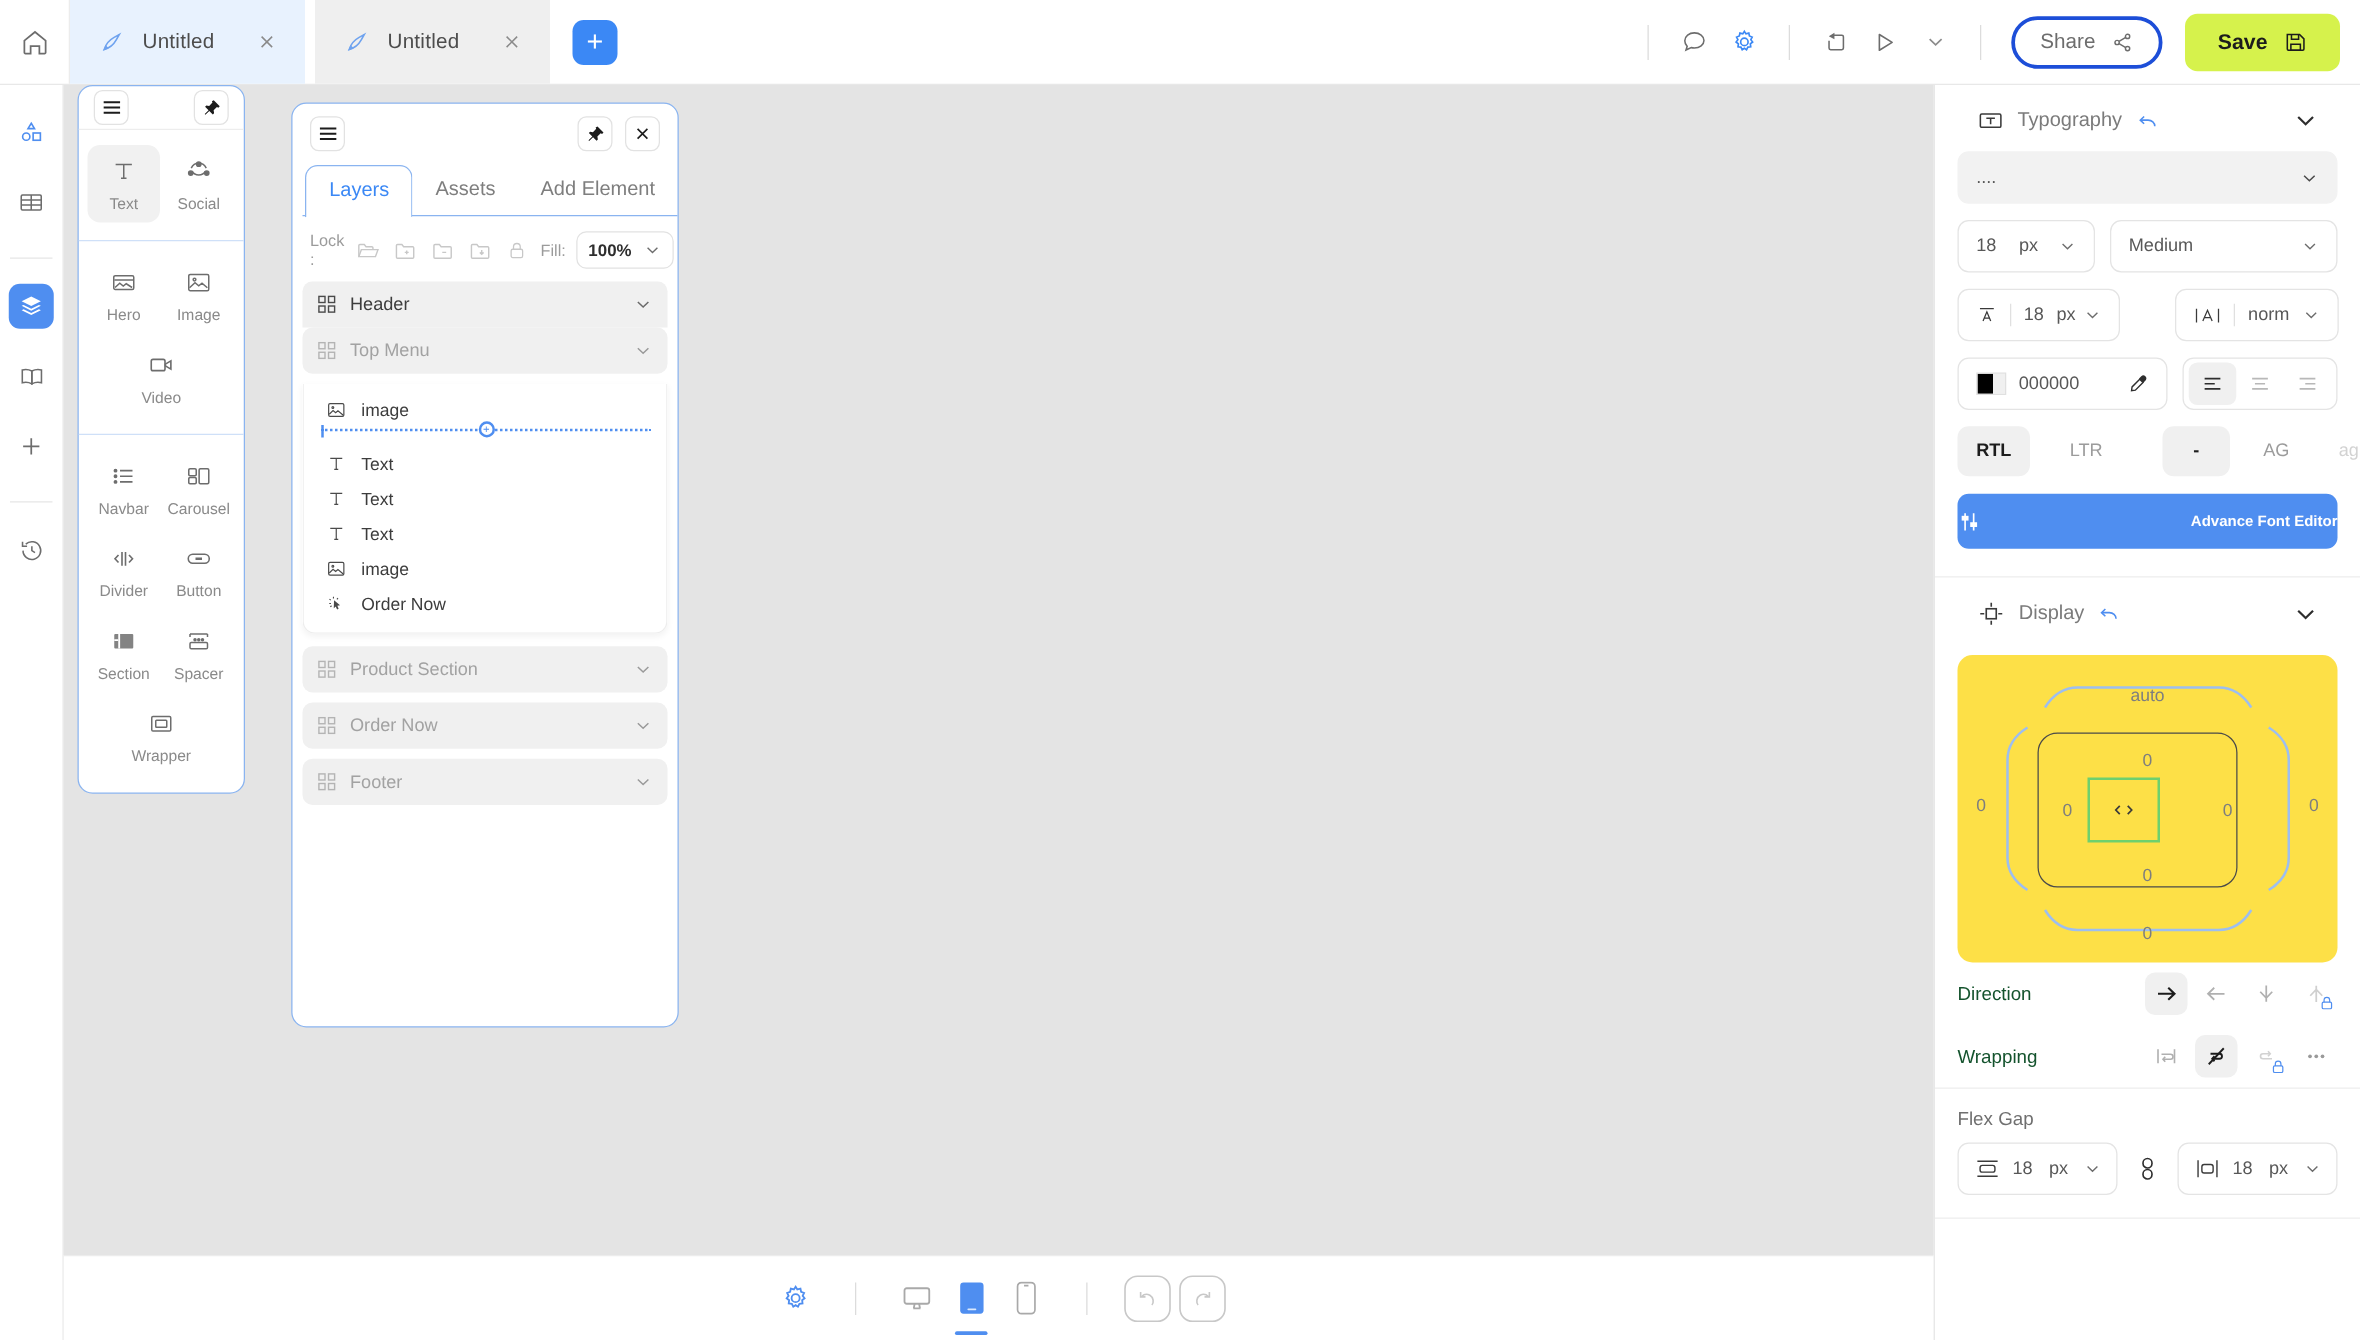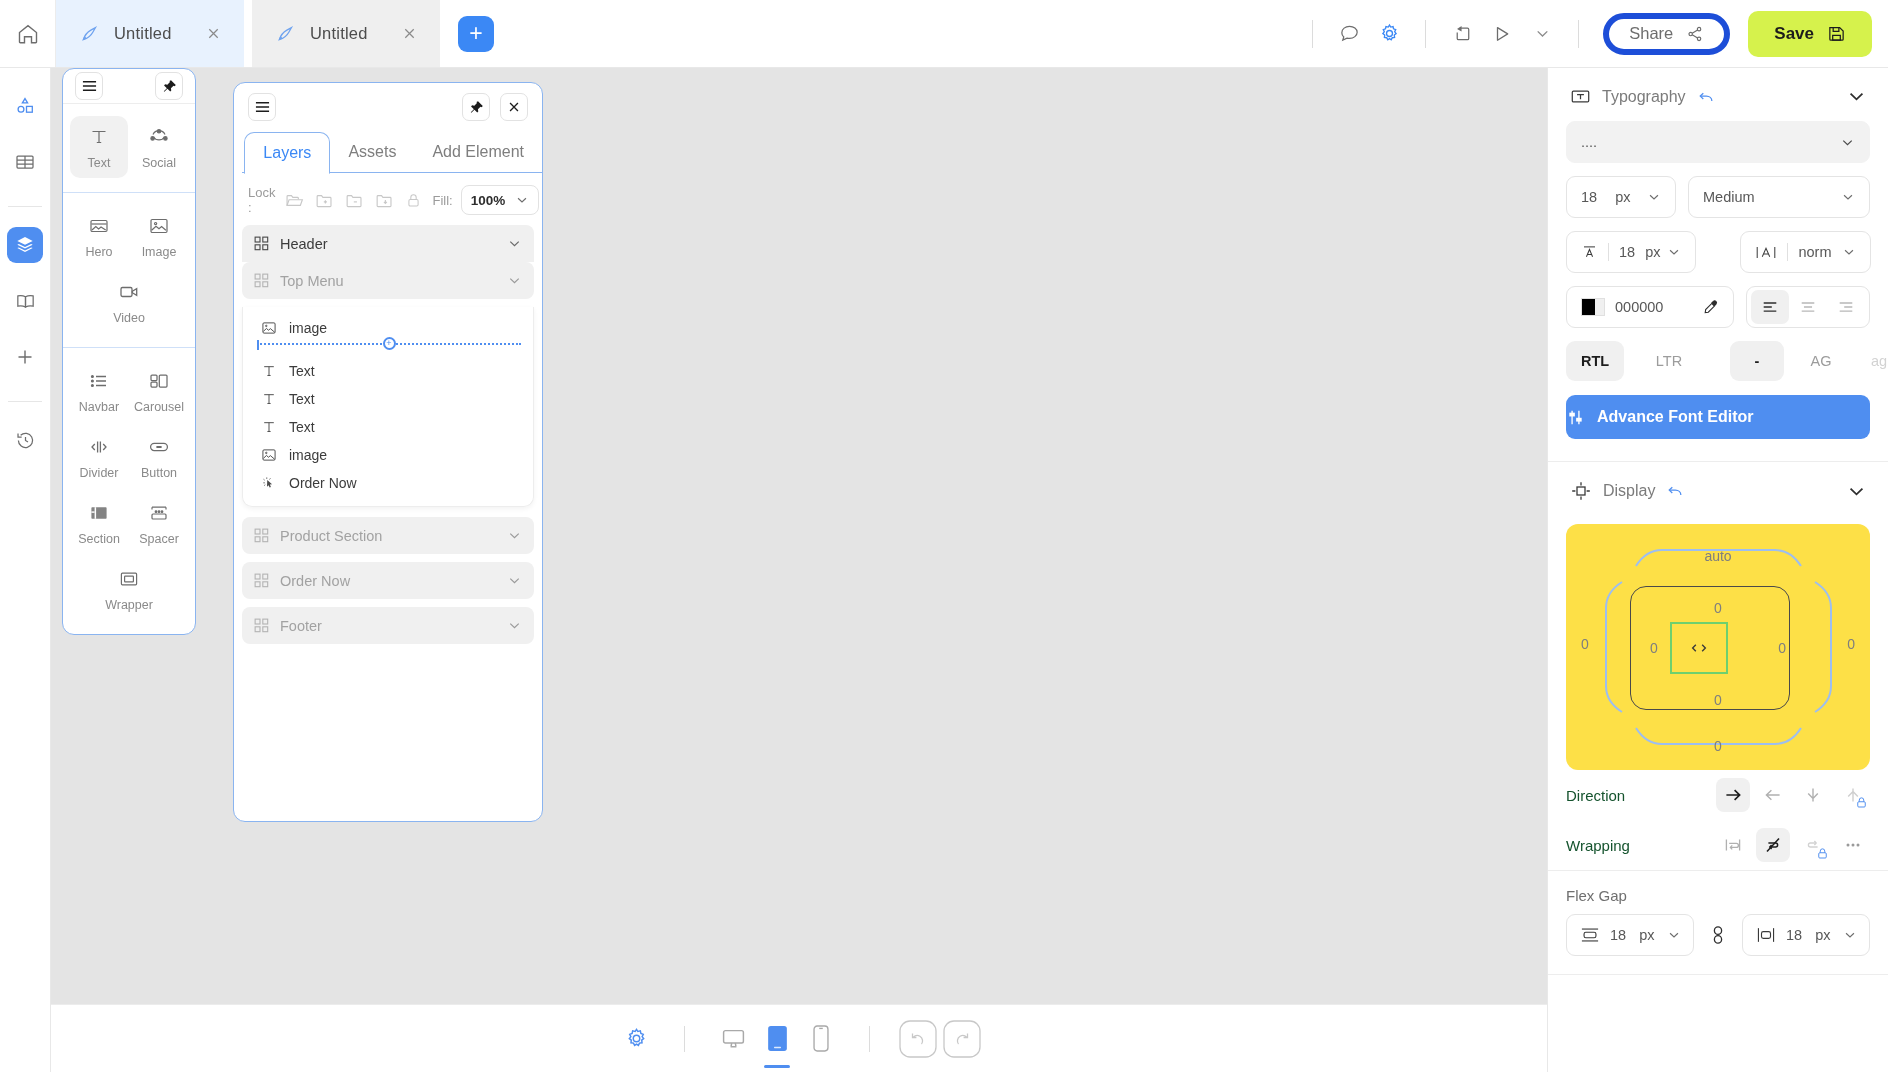--- a/index.html
+++ b/index.html
@@ -35,21 +35,21 @@
   .add-tab{
     margin-left:18px; width:36px; height:36px; border-radius:9px; background:#3b88f5;
     display:flex; align-items:center; justify-content:center; cursor:pointer;
     color:#fff; font-size:23px; font-weight:300; line-height:1;
   }
   .topbar-right{ margin-left:auto; display:flex; align-items:center; height:100%; padding-right:16px; gap:0;}
   .vdiv{ width:1px; height:28px; background:#dcdcdc; margin:0 16px; }
   .tb-icon{ width:40px; height:40px; display:flex; align-items:center; justify-content:center; cursor:pointer;}
   .share-btn{
     display:flex; align-items:center; gap:13px; height:42px; padding:0 20px;
-    border:6px solid #1d4ed8; border-radius:22px; cursor:pointer; margin-left:8px;
+    border:3px solid #1d4ed8; border-radius:22px; cursor:pointer; margin-left:8px;
     color:#6d6d6d; font-size:16.5px;
   }
   .save-btn{
     display:flex; align-items:center; gap:13px; height:46px; padding:0 26px;
     background:#d6f24c; border-radius:10px; cursor:pointer; margin-left:18px;
     color:#1c1c1c; font-size:17px; font-weight:bold;
   }
 
   
   .rail{
@@ -145,21 +145,21 @@
     background:#fff; position:relative; top:-7px;
   }
   .drop-dot:after{ content:"+"; position:absolute; inset:0; font-size:9px; color:#4f8ef0; line-height:9px; text-align:center;}
 
   
   .rightpanel{
     position:absolute; top:68px; right:0; width:341px; height:1004px;
     background:#fff; border-left:1px solid #e8e8e8; overflow:hidden;
   }
   .sec-head{
-    display:flex; align-items:center; gap:11px; padding:18px 22px 14px;
+    display:flex; align-items:center; gap:11px; padding:18px 34px 14px;
     font-size:16px; color:#7b7b7b;
   }
   .sec-head .chev{ margin-left:auto; cursor:pointer;}
   .pad{ padding:0 18px; }
   .row{ display:flex; gap:12px; margin-bottom:13px; }
   .ctrl{
     border:1px solid #e4e4e4; border-radius:9px; height:42px;
     display:flex; align-items:center; padding:0 14px; gap:10px;
     font-size:14.5px; color:#585858; cursor:pointer; background:#fff;
   }
@@ -168,22 +168,22 @@
   .sep-v{ width:1px; height:18px; background:#e0e0e0; }
   .seg{ display:flex; border:1px solid #e4e4e4; border-radius:9px; height:42px; align-items:center; padding:0 4px;}
   .seg-btn{ width:38px; height:34px; display:flex; align-items:center; justify-content:center; border-radius:7px; cursor:pointer;}
   .seg-btn.on{ background:#f0f0f0; }
   .dirrow{ display:flex; align-items:center; gap:16px; margin-bottom:14px; }
   .pill{ height:40px; min-width:58px; padding:0 16px; display:flex; align-items:center; justify-content:center;
          border-radius:9px; font-size:14.5px; color:#9c9c9c; cursor:pointer; }
   .pill.on{ background:#f0f0f0; color:#1d1d1d; font-weight:bold;}
   .advance{
     margin:14px 18px 0; height:44px; background:#4f8ef0; border-radius:9px; color:#fff;
-    display:flex; align-items:center; justify-content:flex-start; gap:12px;
-    font-size:16px; font-weight:bold; cursor:pointer;
+    display:flex; align-items:center; justify-content:space-between; gap:12px;
+    font-size:12px; font-weight:bold; cursor:pointer;
   }
   .hr{ height:1px; background:#ededed; margin:22px 0 0; }
   .boxmodel{
     margin:8px 18px 0; background:#fde047; border-radius:12px; height:246px; position:relative;
   }
   .bm-label{ position:absolute; font-size:14px; color:#7e7e7e; }
   .bm-inner{
     position:absolute; left:64px; top:62px; width:160px; height:124px;
     border:1.4px solid #4a4a4a; border-radius:16px;
   }

